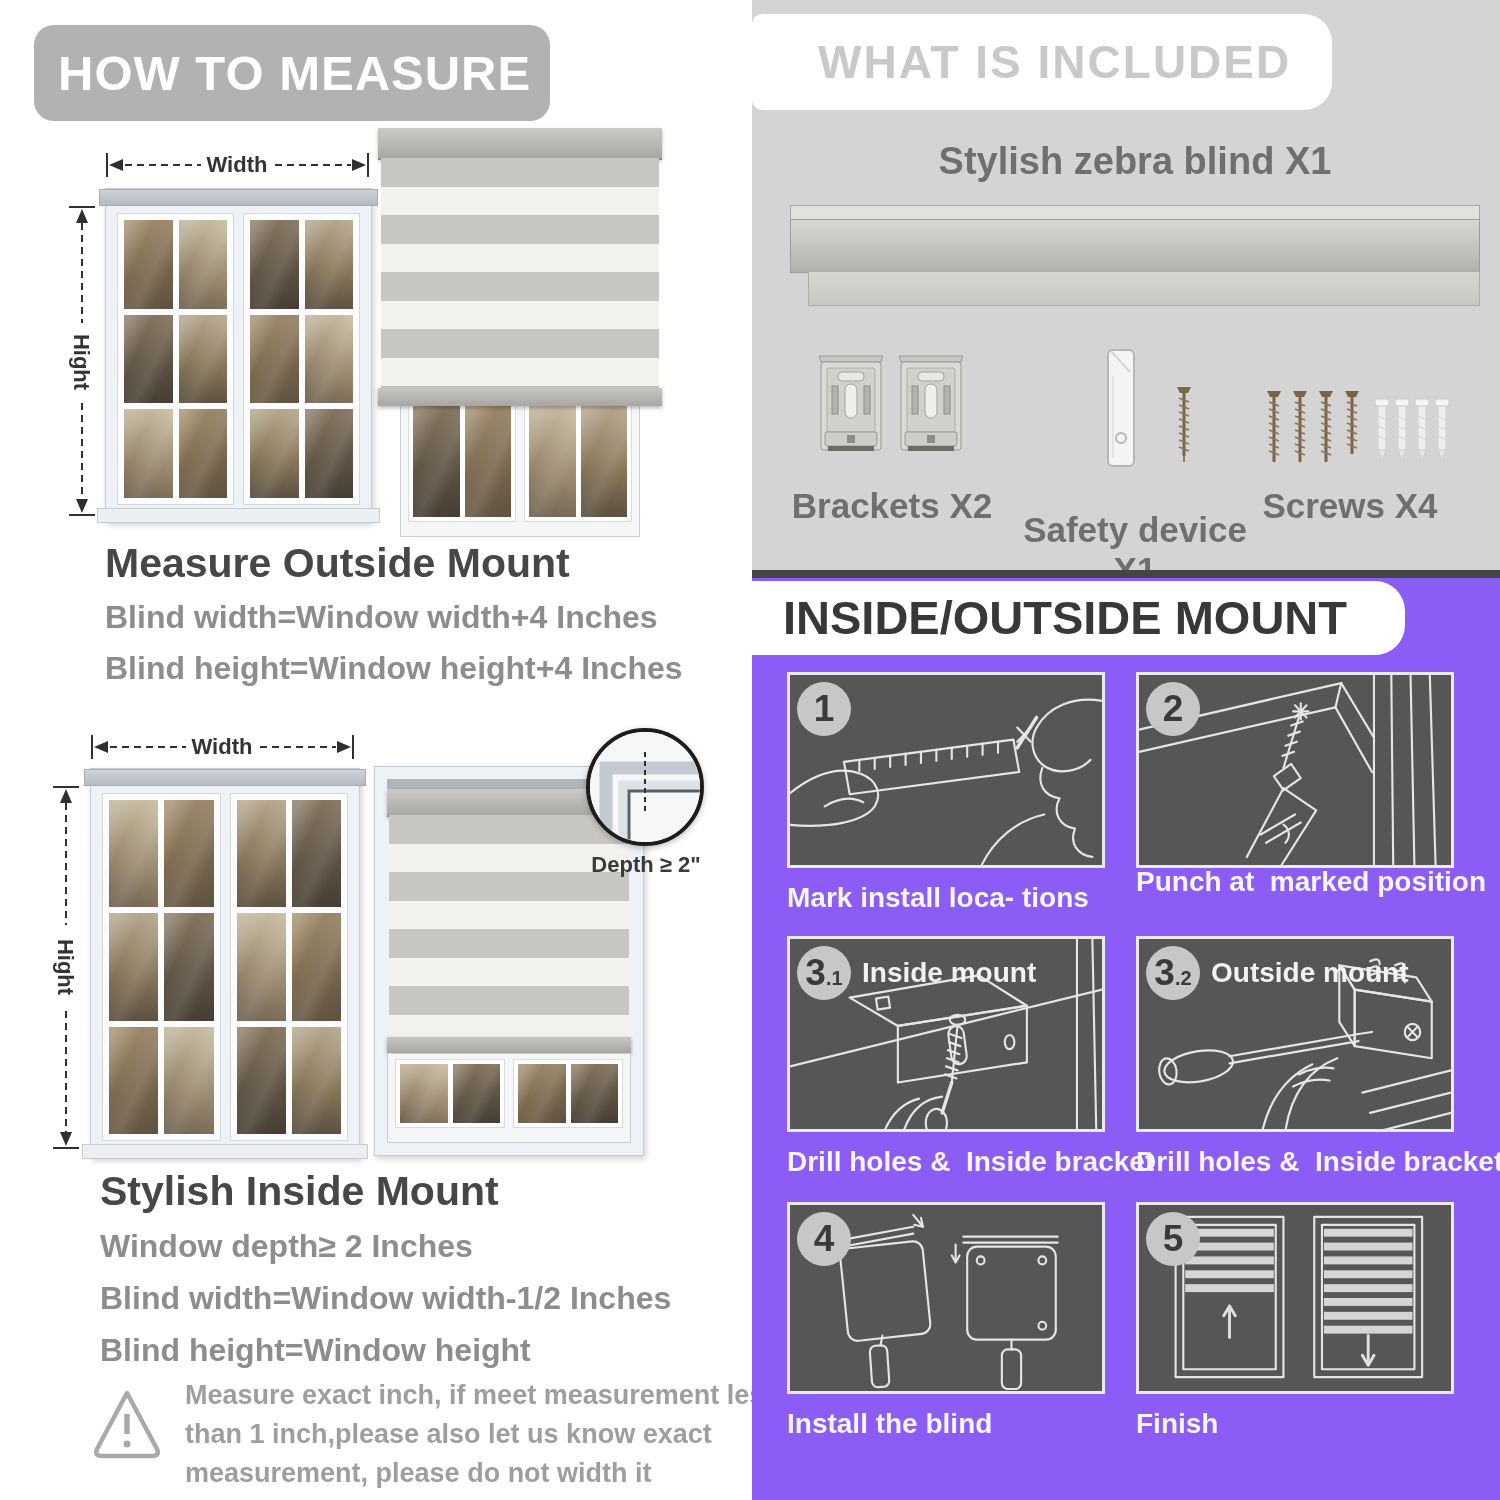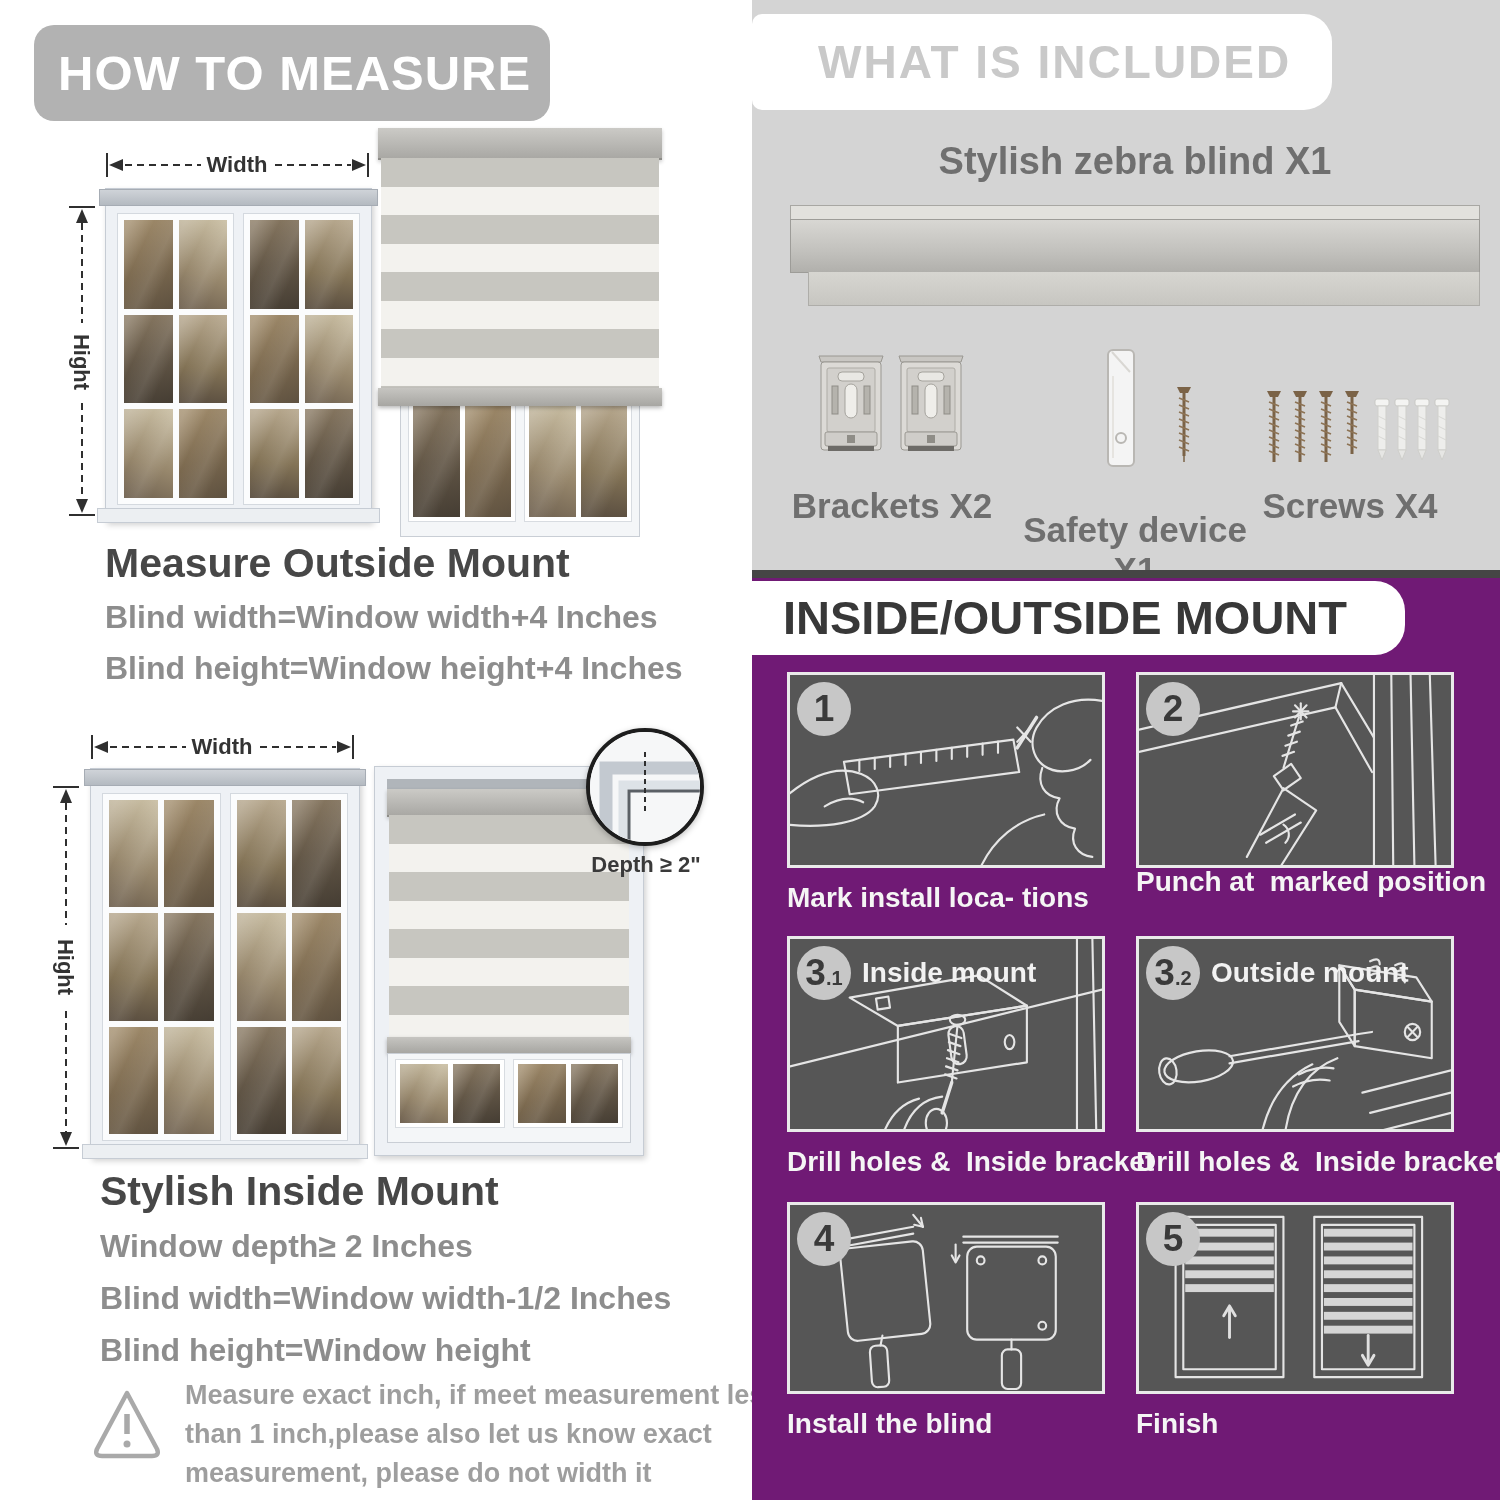--- a/index.html
+++ b/index.html
@@ -39,21 +39,21 @@
   
   .right-top{left:752px;top:0;width:748px;height:570px;background:#d4d4d4;}
   .included-header{left:0;top:14px;width:514px;height:96px;background:#ffffff;border-radius:10px 28px 28px 10px;
     color:#c9c9c9;font-size:46px;font-weight:bold;line-height:96px;padding-left:66px;letter-spacing:2px;}
   .product-label{left:0;top:140px;width:748px;text-align:center;font-size:38px;font-weight:bold;color:#6f6f6f;padding-left:9px;}
   .rail-top{left:38px;top:205px;width:688px;height:13px;background:#e2e1dd;border:1px solid #a8a7a3;}
   .rail-main{left:38px;top:219px;width:688px;height:52px;background:linear-gradient(180deg,#d8d7d3 0%,#c2c1bd 60%,#b1b0ac 100%);border:1px solid #9d9c98;}
   .rail-fabric{left:56px;top:272px;width:670px;height:33px;background:linear-gradient(180deg,#d7d6d1 0%,#c7c6c1 100%);border:1px solid #aeada9;border-top:none;}
   .itemlabel{top:486px;font-size:35px;font-weight:bold;color:#6f6f6f;text-align:center;}
   
-  .right-bottom{left:752px;top:570px;width:748px;height:930px;background:#701a75;}
+  .right-bottom{left:752px;top:570px;width:748px;height:930px;background:#8b5cf6;}
   .darkstrip{left:0;top:0;width:748px;height:8px;background:#454545;}
   .mount-header{left:0;top:11px;width:622px;height:74px;background:#ffffff;border-radius:0 30px 30px 0;
     color:#383838;font-size:47px;font-weight:bold;line-height:74px;padding-left:31px;}
   .panel{position:absolute;width:318px;border:3px solid #eaeaea;box-sizing:border-box;background:#565656;}
   .panel svg.art{display:block;width:100%;height:100%;}
   .badge{position:absolute;left:7px;top:7px;width:54px;height:54px;border-radius:50%;background:#c7c7c7;
     text-align:center;line-height:54px;color:#3a3a3a;font-weight:bold;font-size:37px;}
   .badge .sub{font-size:20px;}
   .panel-title{position:absolute;left:72px;top:18px;color:#f2f2f2;font-size:28px;font-weight:bold;}
   .caption{position:absolute;color:#f5f5f5;font-size:28px;font-weight:bold;white-space:pre;}

